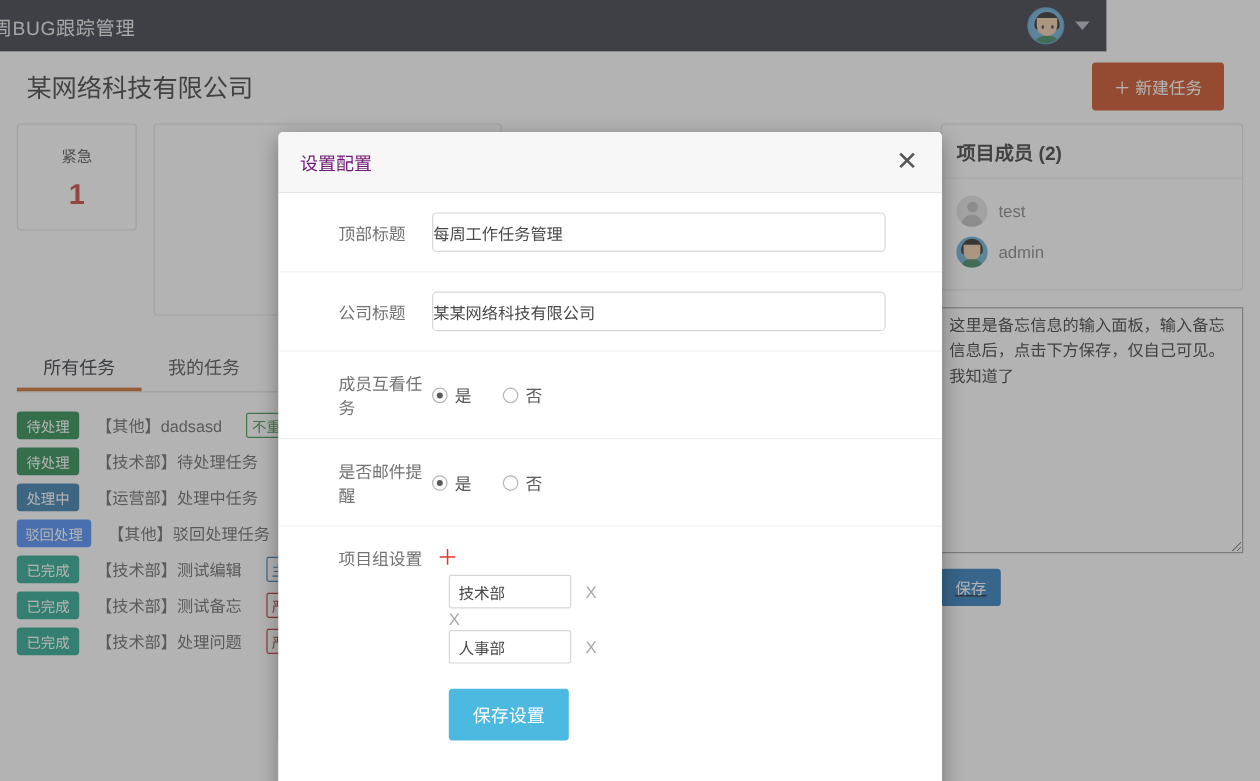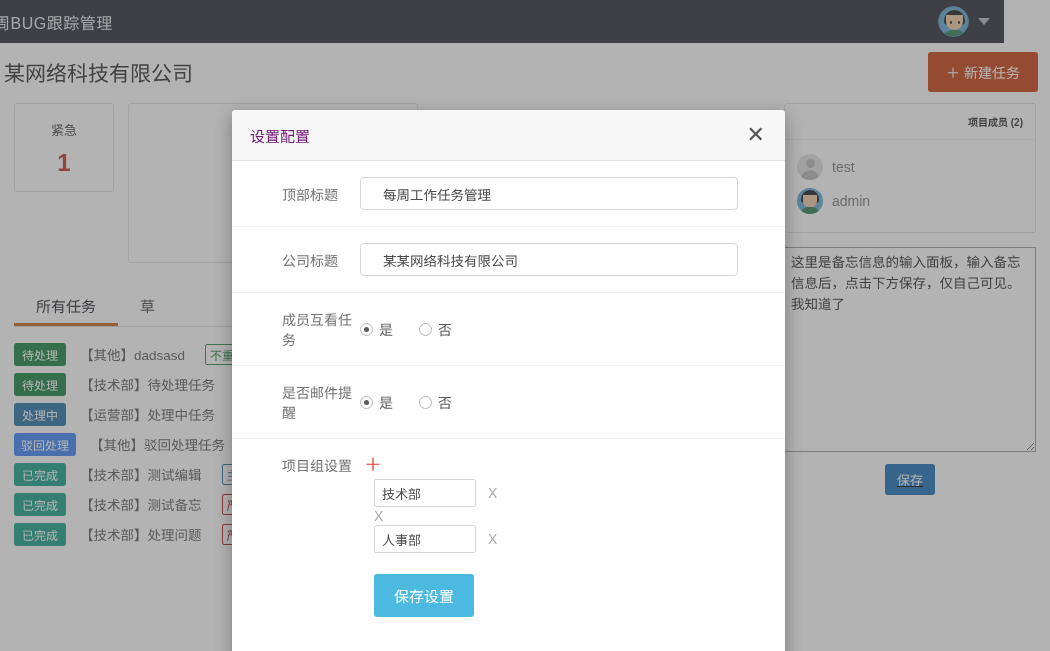--- a/index.html
+++ b/index.html
@@ -8,21 +8,21 @@
     margin: 0; padding: 0;
     width: 1050px; height: 651px;
     overflow: hidden;
     font-family: "Liberation Sans", "DejaVu Sans", sans-serif;
     background: #ffffff;
   }
   #root { position: relative; width: 1050px; height: 651px; overflow: hidden; background:#fff; }
 
   
   .navbar {
-    position: absolute; left: 0; top: 0; width: 1004px; height: 43px;
+    position: absolute; left: 0; top: 0; width: 922px; height: 43px;
     background: #272b35;
     display: flex; align-items: center;
   }
   .nav-brand {
     color: #e8e8e8; font-size: 16px; letter-spacing: .5px;
     margin-left: -6px; padding-left: 0; white-space: nowrap;
   }
   .nav-right {
     margin-left: auto; display: flex; align-items: center; gap: 9px;
     padding-right: 14px;
@@ -52,21 +52,21 @@
     border-right: 6px solid transparent; border-top: 7px solid #b6b8bd;
   }
 
   
   .page {
     position: absolute; left: 0; top: 43px; width: 1050px; height: 608px;
     background: #ffffff;
   }
 
   .page-head {
-    position: relative; height: 58px; padding: 0 12px;
+    position: relative; height: 58px; padding: 0 30px;
     display: flex; align-items: center; gap: 16px;
   }
   .company-title {
     font-size: 21px; color: #2f2f2f; font-weight: 500;
     margin-left: -8px; white-space: nowrap;
   }
   .btn-new {
     margin-left: auto; background: #c8400f; color: #fff;
     border: none; font-size: 14px; padding: 10px 18px; border-radius: 3px;
     cursor: pointer; white-space: nowrap;
@@ -123,21 +123,21 @@
 
   
   .side {
     position: absolute; right: 14px; top: 60px; width: 252px;
   }
   .panel {
     background: #fff; border: 1px solid #e2e2e2; border-radius: 3px;
   }
   .panel-head {
     padding: 10px 12px; border-bottom: 1px solid #ececec;
-    font-size: 10px; color: #2f2f2f; font-weight: bold; text-align: right;
+    font-size: 16px; color: #2f2f2f; font-weight: bold;
   }
   .panel-body { padding: 10px 12px 14px; }
   .member {
     display: flex; align-items: center; gap: 9px; height: 34px;
     font-size: 14px; color: #7a7a7a;
   }
   .av { width: 26px; height: 26px; border-radius: 50%; position: relative; overflow: hidden; flex: none; }
   .av.admin { background: #5fa8d3; }
   .av.admin .hair { position:absolute; left:4px; top:2px; width:18px; height:13px; background:#1b1b1b; border-radius:9px 9px 3px 3px; }
   .av.admin .face { position:absolute; left:6px; top:7px; width:14px; height:13px; background:#f1c9a5; border-radius:0 0 7px 7px; }
@@ -146,21 +146,21 @@
   .av.guest .head { position:absolute; left:9px; top:5px; width:9px; height:9px; border-radius:50%; background:#b8b8b8; }
   .av.guest .torso { position:absolute; left:4px; top:16px; width:18px; height:12px; border-radius:9px 9px 0 0; background:#b8b8b8; }
 
   .memo {
     width: 252px; height: 205px; margin-top: 14px;
     border: 1px solid #9a9a9a; background: #fff;
     font-family: "Liberation Sans", "DejaVu Sans", sans-serif;
     font-size: 13.5px; line-height: 21px; color: #2b2b2b;
     padding: 4px 6px; resize: both; outline: none;
   }
-  .memo-actions { display: flex; justify-content: center; margin-top: 8px; text-decoration: underline; }
+  .memo-actions { display: flex; justify-content: flex-start; margin-top: 8px; text-decoration: underline; }
   .btn-save-memo {
     background: #1c6fb6; color: #fff; border: none; border-radius: 3px;
     font-size: 13px; padding: 6px 12px; cursor: pointer;
   }
 
   
   .backdrop {
     position: absolute; left: 0; top: 0; width: 1050px; height: 651px;
     background: rgba(90,90,90,0.46);
   }
@@ -186,21 +186,21 @@
     display: flex; align-items: center;
     padding: 16px 18px; border-bottom: 1px solid #f0f0f0;
   }
   .form-row.noline { border-bottom: none; }
   .form-label {
     width: 110px; flex: none; font-size: 14px; color: #737373;
     padding-left: 32px;
   }
   .form-input {
     width: 378px; height: 33px; border: 1px solid #d6d6d6; border-radius: 4px;
-    padding: 5px 22px; font-size: 13.5px; color: #4a4a4a;
+    padding: 5px 0; font-size: 13.5px; color: #4a4a4a;
     font-family: "Liberation Sans", "DejaVu Sans", sans-serif; outline: none;
   }
   .radio-group { display: flex; align-items: center; gap: 26px; }
   .radio-item { display: flex; align-items: center; gap: 6px; font-size: 14px; color: #5a5a5a; cursor: pointer; }
   .radio-dot {
     width: 13px; height: 13px; border-radius: 50%;
     border: 1px solid #b5b5b5; background: #fff; position: relative;
   }
   .radio-dot.on::after {
     content: ""; position: absolute; left: 3px; top: 3px;
@@ -273,20 +273,21 @@
         <div class="stat-block">
           <div class="stat-label">其他</div>
           <div class="stat-num">5</div>
         </div>
       </div>
     </div>
 
     <div class="list-wrap">
       <div class="tabs">
         <div class="tab active">所有任务</div>
+        <div class="tab">我的任务</div>
         <div class="tab">草</div>
       </div>
 
       <div>
         <div class="task-row">
           <span class="badge b-pending">待处理</span>
           <span class="task-title">【其他】dadsasd</span>
           <span class="tag tag-green">不重</span>
         </div>
         <div class="task-row">

